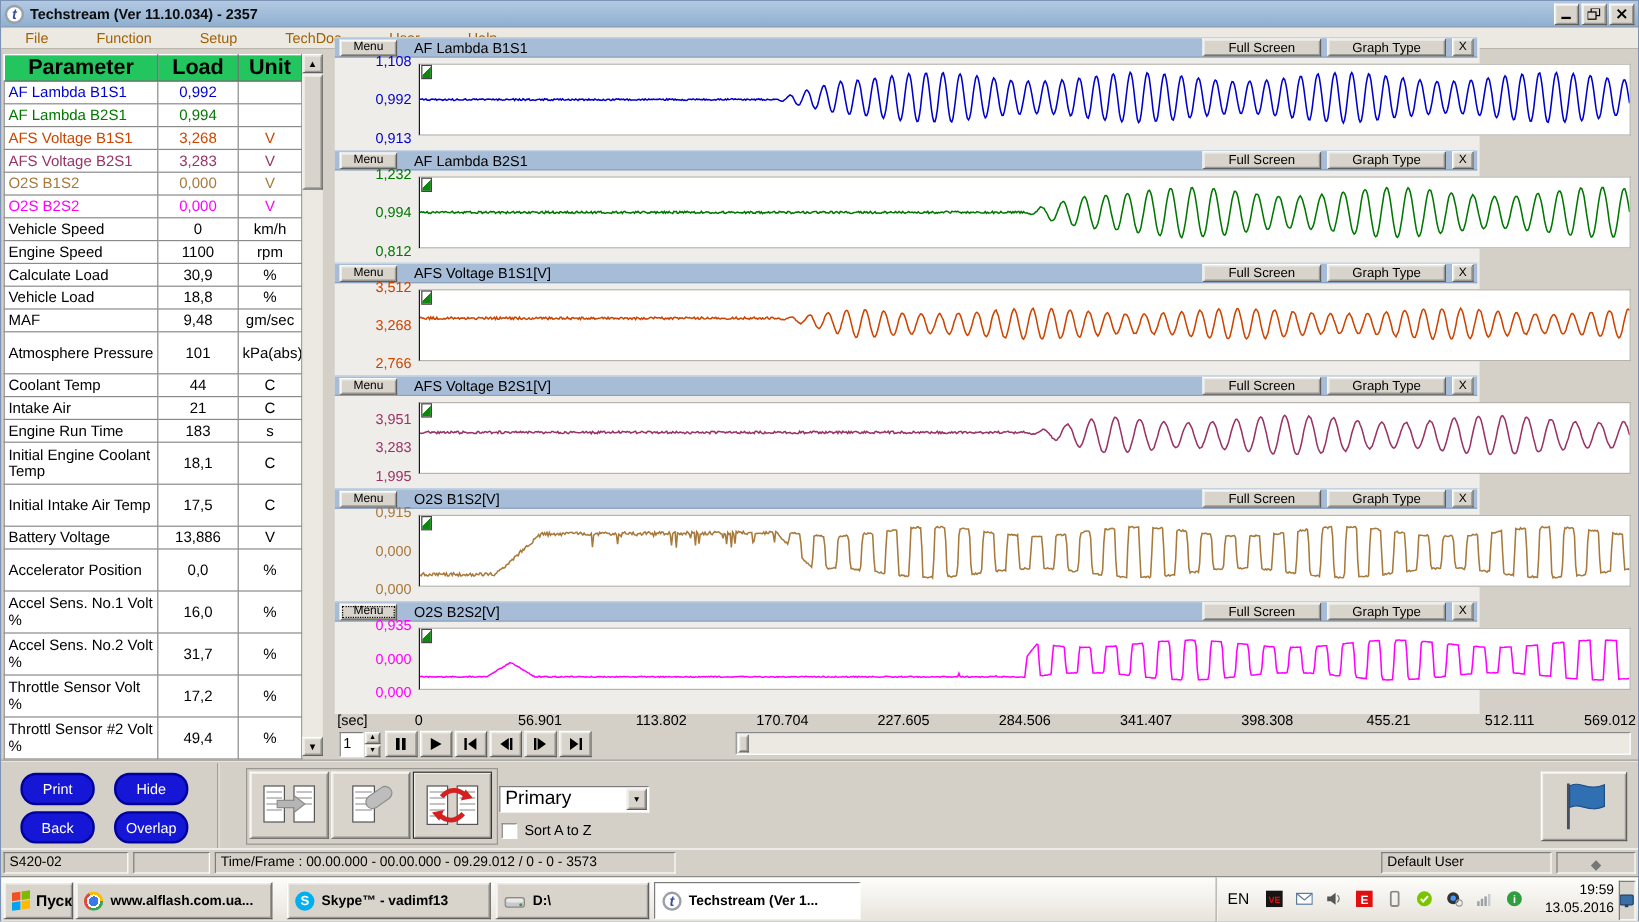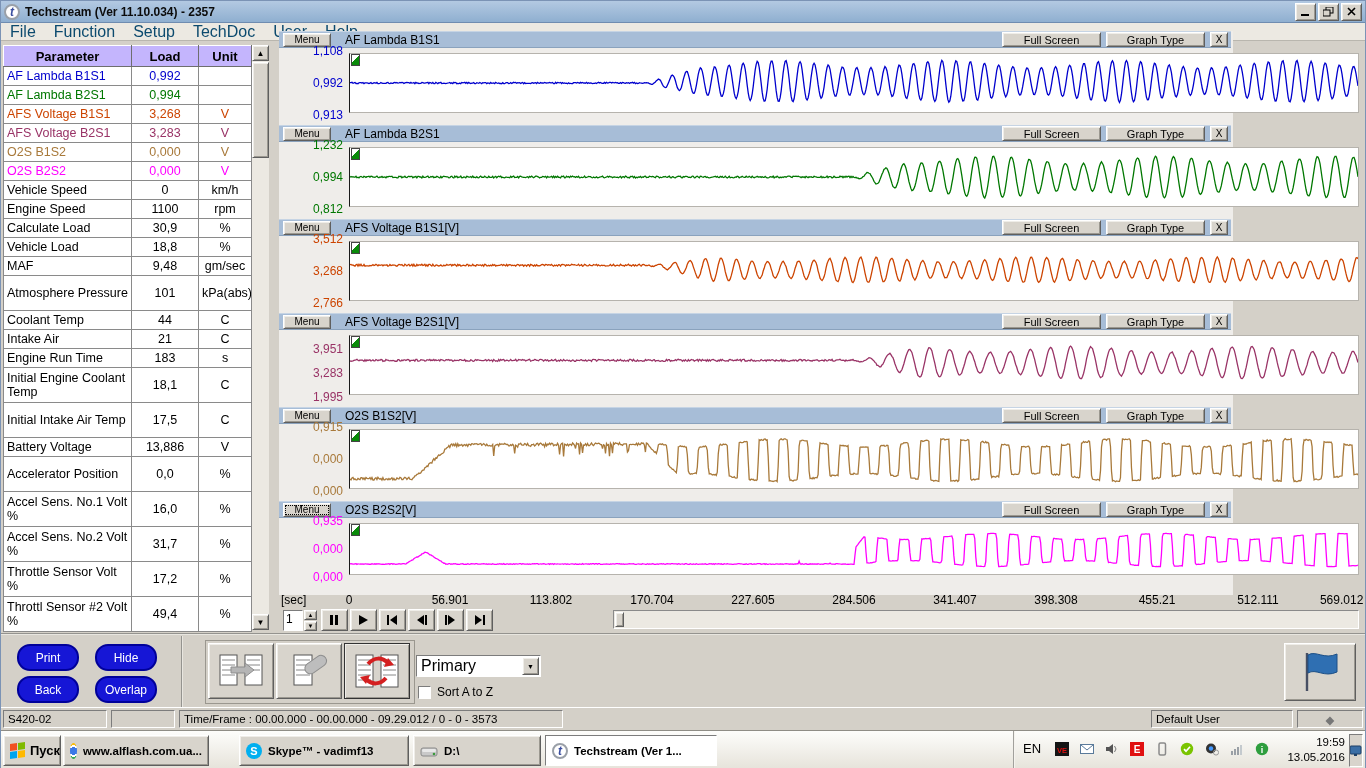--- a/index.html
+++ b/index.html
@@ -9,25 +9,25 @@
 
 .r3{background:#d8d4cc;border:1px solid;border-color:#ffffff #5f5f5f #5f5f5f #ffffff;box-shadow:inset 1px 1px 0 #efede8,inset -1px -1px 0 #9b9890}
 .s3{border:1px solid;border-color:#7c7c7c #ffffff #ffffff #7c7c7c;background:#d8d4cc}
 button{cursor:default;font-size:11px;color:#000}
 
 #titlebar{position:absolute;left:0;top:0;width:100%;height:22px;background:linear-gradient(180deg,#b3c9e2,#8fafd0);display:flex;align-items:center;padding:0 3px;border-bottom:1px solid #6f8cb0}
 #title-text{font-size:12px;font-weight:bold;color:#0b0b0b;margin-left:5px}
 .win-btns{margin-left:auto;display:flex;gap:2px}
 .wbtn{width:21px;height:18px;display:flex;align-items:center;justify-content:center;padding:0}
 #menubar{position:absolute;left:0;top:22px;width:100%;height:18px;background:#ece9e2;border-bottom:1px solid #b9b6ae;display:flex;align-items:center}
-.menu-item{font-size:16px;padding:1px 9px;color:#0c4a6e}
+.menu-item{font-size:12px;padding:1px 20px;color:#a16207}
 
 #table-area{position:absolute;left:2px;top:44px;width:266px;height:585px}
 #ptable{border-collapse:collapse;background:#fff;table-layout:fixed;width:248px}
-#ptable th{background:#c4b5fd;border:1px solid;border-color:#fff #6e6e6e #6e6e6e #fff;font-size:13px;height:21px}
+#ptable th{background:#22c55e;border:1px solid;border-color:#fff #6e6e6e #6e6e6e #fff;font-size:18px;height:21px}
 #ptable td{border:1px solid #8a8a8a;font-size:12.5px;padding:0 3px;overflow:hidden}
 #ptable td.c{text-align:center}
 tr.h1 td{height:19px}tr.h2 td{height:35px}
 .vscroll{position:absolute;right:0;top:0;width:17px;height:585px;background:#ece9e2}
 .sbtn{position:absolute;left:0;width:17px;height:16px;display:flex;align-items:center;justify-content:center;font-size:8px;padding:0}
 .vthumb{position:absolute;left:0;top:17px;width:17px;height:96px}
 
 #graphs{position:absolute;left:278px;top:30px;width:954px;height:564px}
 .strip{position:relative;height:94px;background:#efedea}
 .strip-header{position:absolute;left:0;top:0;right:2px;height:17px;background:#a7bdd7;display:flex;align-items:center;border-top:1px solid #c6d4e4;border-bottom:1px solid #8aa2bd}
@@ -566,21 +566,21 @@
     <button id="startbtn" class="r3">
       <span class="winlogo">
           <i style="background:#f25022"></i>
           <i style="background:#7fba00"></i>
           <i style="background:#00a4ef"></i>
           <i style="background:#ffb900"></i>
         </span>
       <span>Пуск</span>
     </button>
     <div id="tasks">
-        <button class="task r3" style="left: 62px; width: 146px;">
+        <button class="task r3" style="left: 62px; width: 164px;">
           <span class="chrome-icon"></span>
           <span>www.alflash.com.ua...</span>
         </button>
         <button class="task r3" style="left: 238px; width: 170px;">
           <span class="skype-icon">S</span>
           <span>Skype™ - vadimf13</span>
         </button>
         <button class="task r3" style="left: 412px; width: 128px;">
           <svg width="18" height="14">
             <rect x="1" y="4" width="16" height="8" rx="2" fill="#c9c9c9" stroke="#8a8a8a"></rect>

